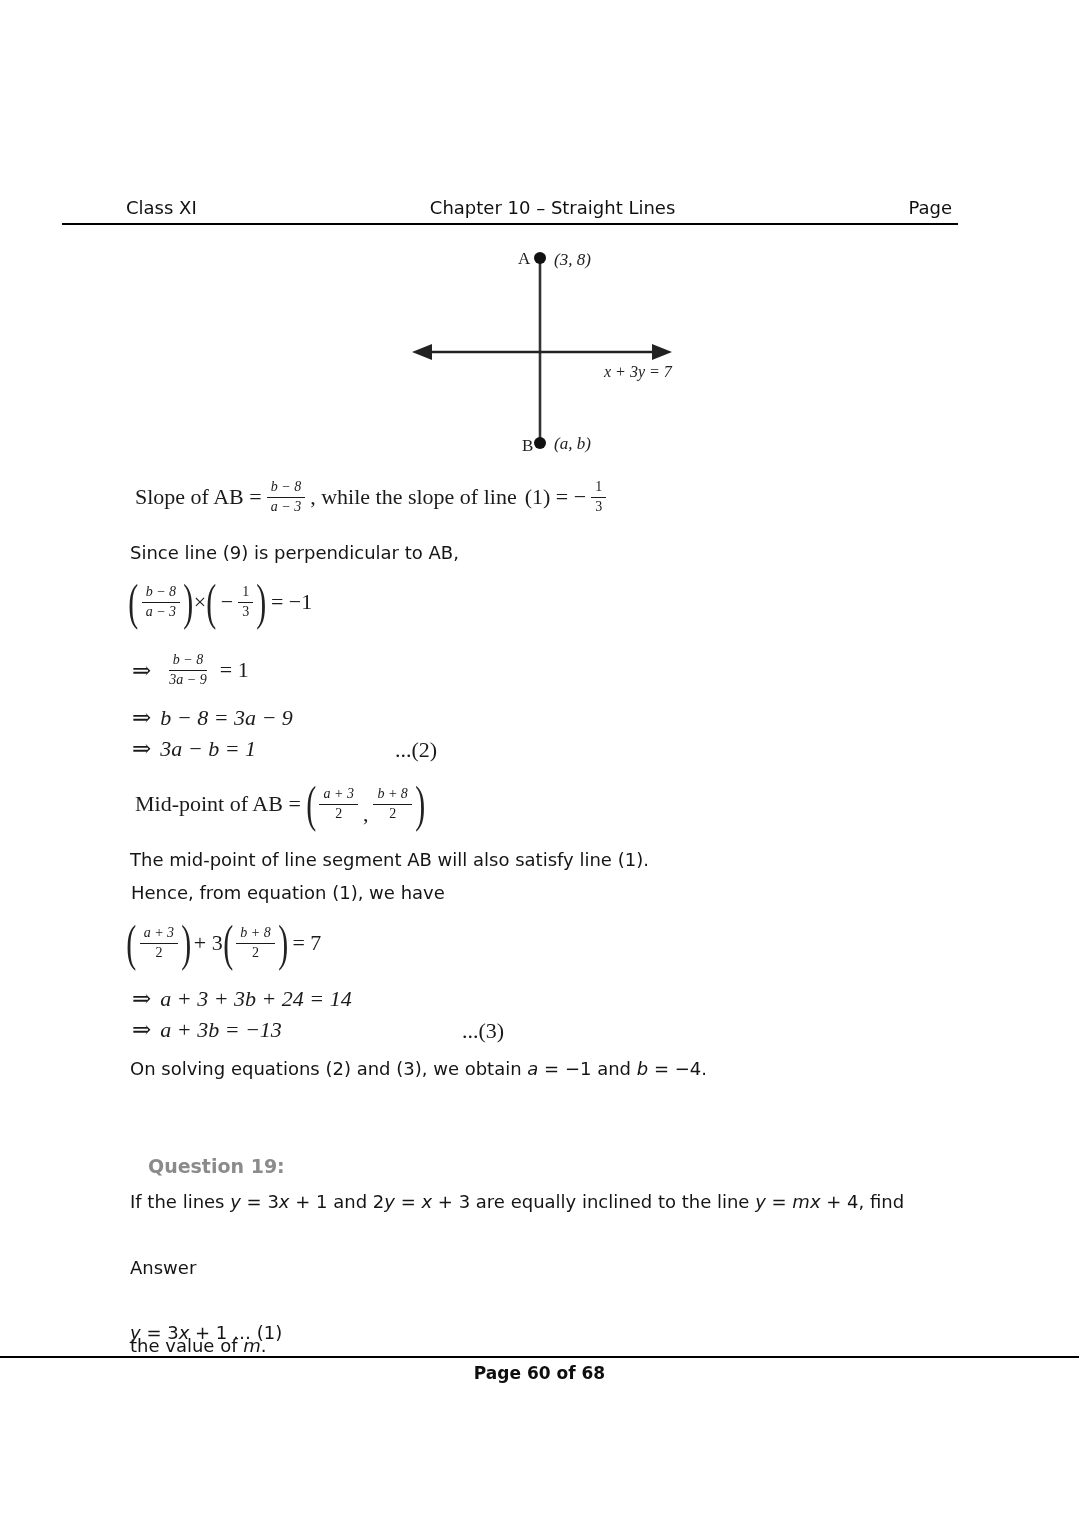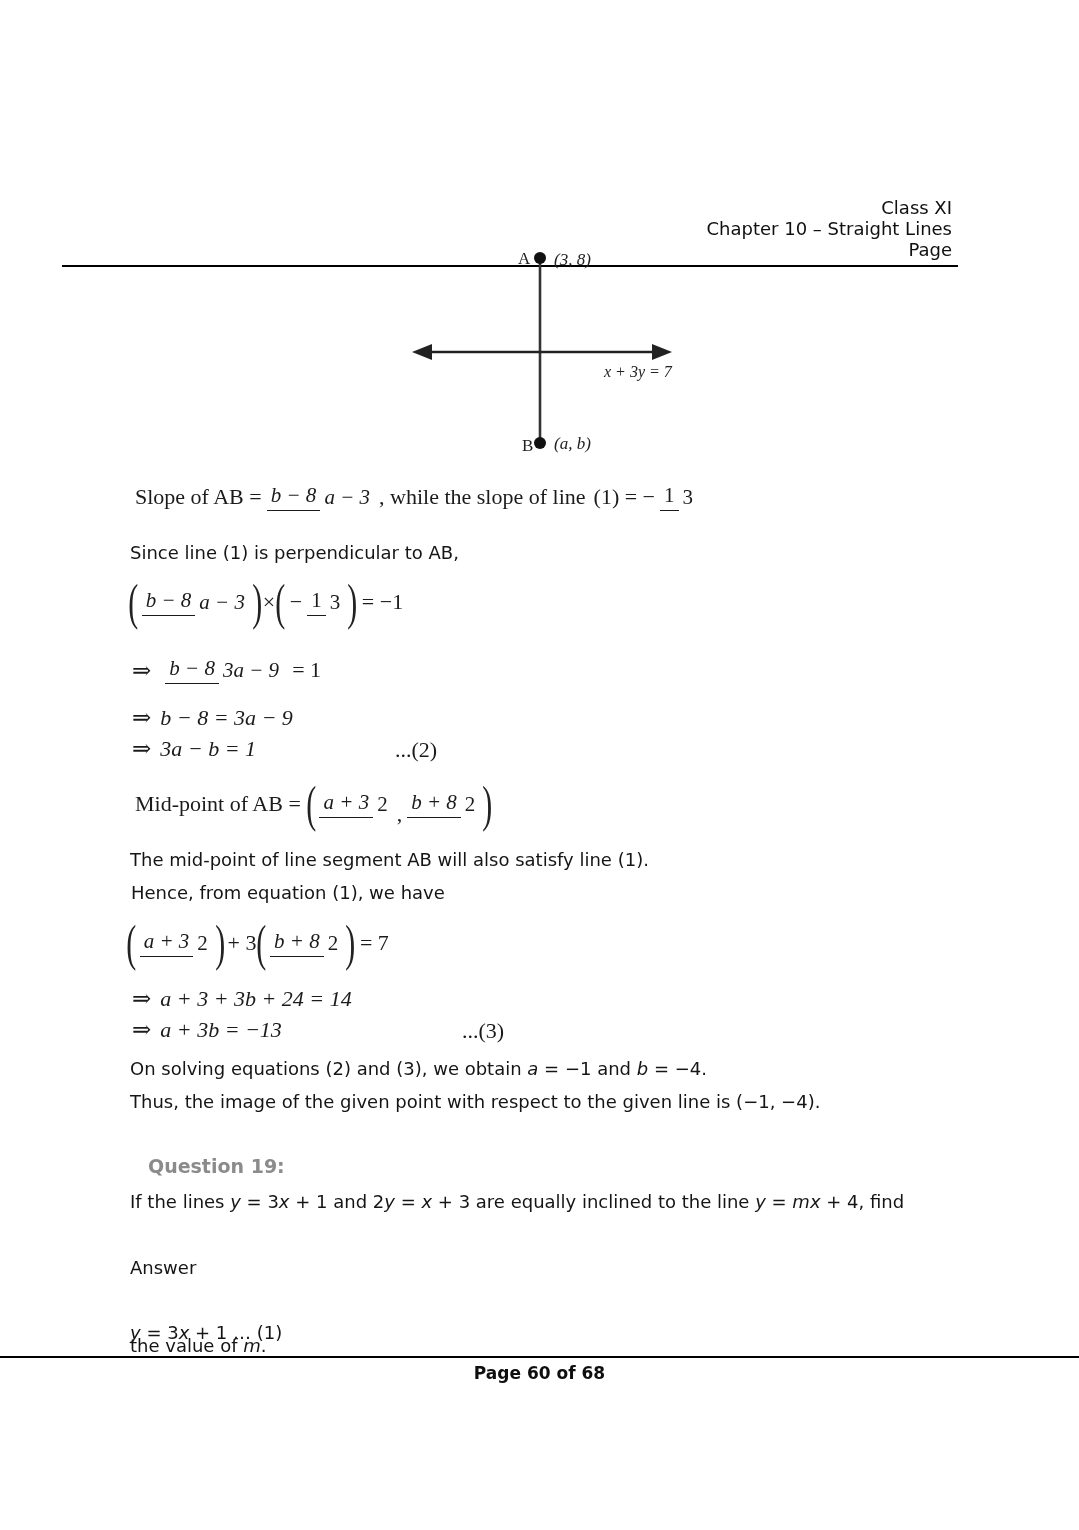--- a/index.html
+++ b/index.html
@@ -9,36 +9,36 @@
     font-family:"DejaVu Sans","Liberation Sans",sans-serif;
     overflow:hidden;
   }
   .abs{position:absolute;}
   
   .hdr{
     top:197px;left:62px;right:121px;
     border-bottom:2.5px solid #000;
     display:flex;justify-content:space-between;align-items:flex-end;
     padding:0 6px 5px 64px;
-    font-size:18px;color:#101010;flex-direction:column;
+    font-size:18px;color:#101010;
   }
   .hdr .c{font-weight:500;}
   
   .bt{font-size:18px;color:#151515;line-height:24px;white-space:nowrap;}
   .bt i{font-family:"DejaVu Sans",sans-serif;}
   
   .math{
     font-family:"Liberation Serif","DejaVu Serif",serif;
     font-size:22px;color:#1b1b1b;
     display:flex;align-items:center;white-space:nowrap;
   }
   .math .rm{font-style:normal;}
   .math .it{font-style:italic;}
-  .frac{display:inline-flex;flex-direction:row;align-items:center;
-        margin:0 5px;font-size:21px;line-height:1.2;}
+  .frac{display:inline-flex;flex-direction:column;align-items:center;
+        margin:0 5px;font-size:14px;line-height:1.2;}
   .frac .num{padding:0 4px 1px 4px;border-bottom:1.6px solid #1b1b1b;}
   .frac .den{padding:1px 4px 0 4px;}
   .bigp{
     font-style:normal;font-weight:300;font-size:50px;line-height:46px;
     transform:scaleX(0.6);margin:0 -5px;color:#222;
   }
   .arrow{font-style:normal;margin-right:9px;font-size:23px;}
   .sp{width:8px;display:inline-block;}
   .eqtag{position:absolute;top:2px;font-style:normal;font-size:22px;
          font-family:"Liberation Serif","DejaVu Serif",serif;color:#1b1b1b;}
@@ -83,21 +83,21 @@
     </span>
     <span class="rm">, while the slope of line</span>
     <span class="sp"></span>
     <span class="rm">(1) = −</span>
     <span class="frac rm">
       <span class="num">1</span>
       <span class="den">3</span>
     </span>
   </div>
 
-  <div class="abs bt" style="left:130px;top:541px;">Since line (1) is perpendicular to AB,</div>
+  <div class="abs bt" style="left:130px;top:541px;">Since line (9) is perpendicular to AB,</div>
 
   <div class="abs math" style="left:130px;top:570px;height:64px;">
     <span class="bigp">(</span>
     <span class="frac it">
       <span class="num">b − 8</span>
       <span class="den">a − 3</span>
     </span>
     <span class="bigp">)</span>
     <span class="rm" style="margin:0 2px;">×</span>
     <span class="bigp">(</span>
@@ -170,21 +170,20 @@
     <span class="it">a + 3 + 3b + 24 = 14</span>
   </div>
 
   <div class="abs math" style="left:132px;top:1016px;width:560px;">
     <span class="arrow">⇒</span>
     <span class="it">a + 3b = −13</span>
     <span class="eqtag" style="left:330px;">...(3)</span>
   </div>
 
   <div class="abs bt" style="left:130px;top:1057px;"><span>On solving equations (2) and (3), we obtain </span><i>a</i><span> = −1 and </span><i>b</i><span> = −4.</span></div>
-  <div class="abs bt" style="left:130px;top:1090px;">Thus, the image of the given point with respect to the given line is (−1, −4).</div>
 
   <div class="abs qh" style="left:130px;top:1155px;color:#8b8b8b;">Question 19:</div>
 
   <div class="abs bt" style="left:130px;top:1190px;"><span>If the lines </span><i>y</i><span> = 3</span><i>x</i><span> + 1 and 2</span><i>y</i><span> = </span><i>x</i><span> + 3 are equally inclined to the line </span><i>y</i><span> = </span><i>mx</i><span> + 4, find</span></div>
 
   <div class="abs bt" style="left:130px;top:1294px;margin-top:40px;"><span>the value of </span><i>m</i><span>.</span></div>
 
   <div class="abs bt" style="left:130px;top:1256px;">Answer</div>
 
   <div class="abs bt" style="left:130px;top:1321px;"><i>y</i><span> = 3</span><i>x</i><span> + 1 … (1)</span></div>

